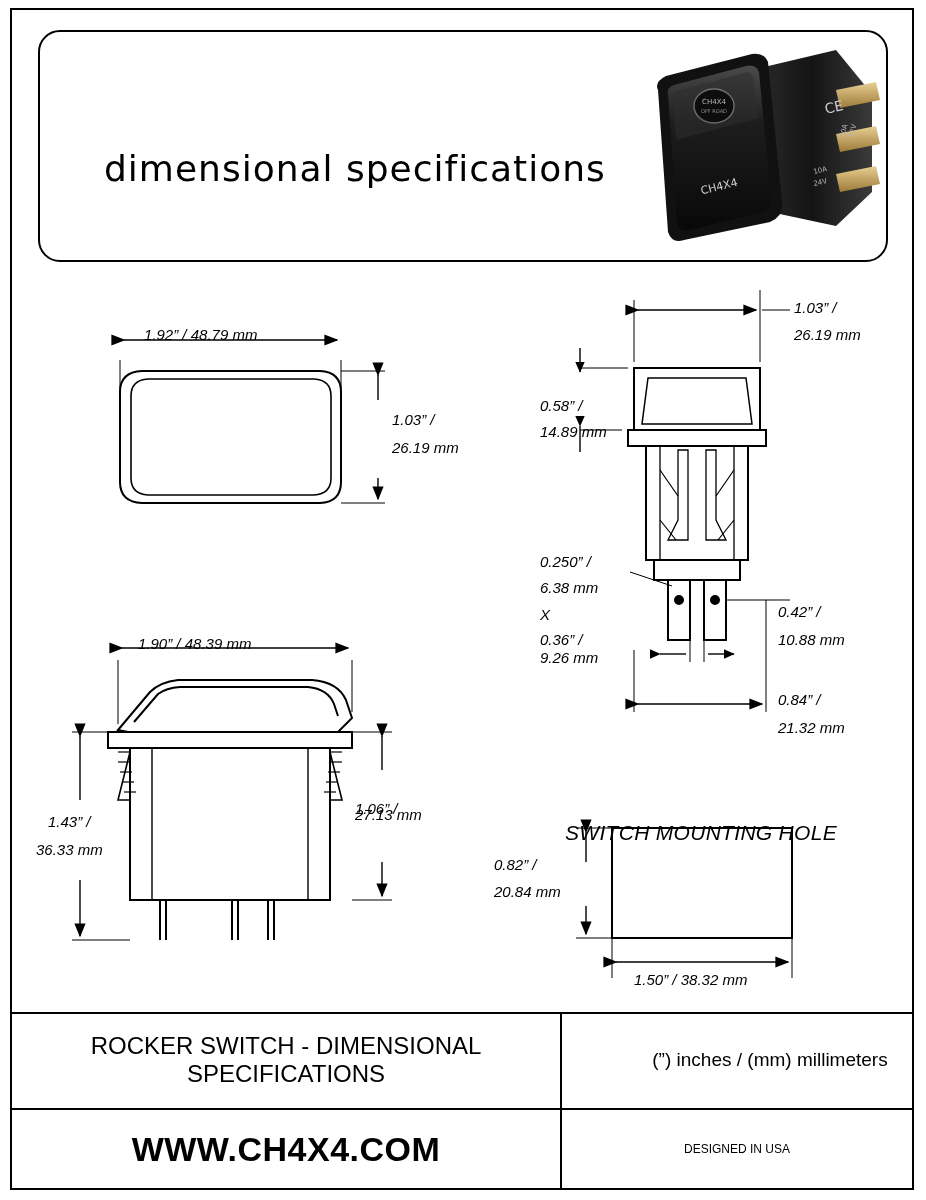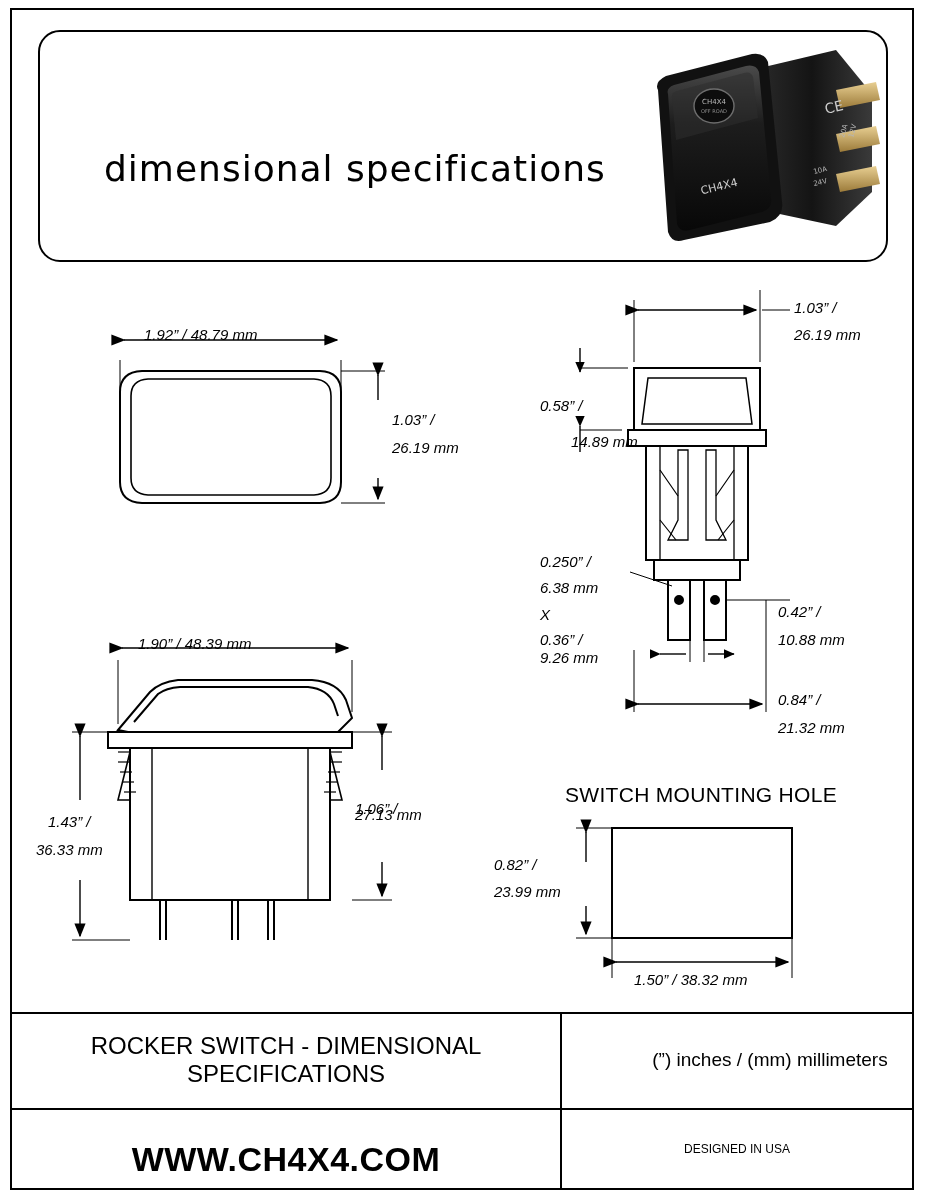--- a/index.html
+++ b/index.html
@@ -148,21 +148,20 @@
     left: 12px;
     top: 1108px;
     width: 548px;
     height: 82px;
     display: flex;
     align-items: center;
     justify-content: center;
     font-size: 34px;
     font-weight: bold;
     letter-spacing: .5px;
-    margin-top: 10px;
   }
   .footer-origin {
     position: absolute;
     left: 562px;
     top: 1108px;
     width: 350px;
     height: 82px;
     display: flex;
     flex-direction: column;
     align-items: center;
@@ -369,34 +368,34 @@
 
   <div class="dim-text" style="left:138px; top:634px;">1.90” / 48.39 mm</div>
   <div class="dim-text" style="left:355px; top:799px;">1.06” /</div>
   <div class="dim-text" style="left:355px; top:805px;">27.13 mm</div>
   <div class="dim-text" style="left:48px; top:812px;">1.43” /</div>
   <div class="dim-text" style="left:36px; top:840px;">36.33 mm</div>
 
   <div class="dim-text" style="left:794px; top:298px;">1.03” /</div>
   <div class="dim-text" style="left:794px; top:325px;">26.19 mm</div>
   <div class="dim-text" style="left:540px; top:396px;">0.58” /</div>
-  <div class="dim-text" style="left:540px; top:432px;margin-left:31px;">14.89 mm</div>
+  <div class="dim-text" style="left:540px; top:422px;">14.89 mm</div>
   <div class="dim-text" style="left:540px; top:552px;">0.250” /</div>
   <div class="dim-text" style="left:540px; top:578px;">6.38 mm</div>
   <div class="dim-text" style="left:540px; top:605px;">X</div>
   <div class="dim-text" style="left:540px; top:630px;">0.36” /</div>
   <div class="dim-text" style="left:540px; top:648px;">9.26 mm</div>
   <div class="dim-text" style="left:778px; top:602px;">0.42” /</div>
   <div class="dim-text" style="left:778px; top:630px;">10.88 mm</div>
   <div class="dim-text" style="left:778px; top:690px;">0.84” /</div>
   <div class="dim-text" style="left:778px; top:718px;text-align:right;">21.32 mm</div>
 
-  <div class="center-label" style="left:565px; top:783px;">SWITCH MOUNTING HOLE</div>
+  <div class="center-label" style="left:565px; top:821px;font-style:italic;">SWITCH MOUNTING HOLE</div>
   <div class="dim-text" style="left:494px; top:855px;">0.82” /</div>
-  <div class="dim-text" style="left:494px; top:882px;">23.99 mm</div>
+  <div class="dim-text" style="left:494px; top:882px;">20.84 mm</div>
   <div class="dim-text" style="left:634px; top:970px;">1.50” / 38.32 mm</div>
 
   <div class="footer-line-1"></div>
   <div class="footer-line-2"></div>
   <div class="footer-vert-1"></div>
   <div class="footer-vert-2"></div>
 
   <div class="footer-left">ROCKER SWITCH - DIMENSIONAL SPECIFICATIONS</div>
   <div class="footer-right">(”) inches / (mm) millimeters</div>
   <div class="footer-url">WWW.CH4X4.COM</div>

